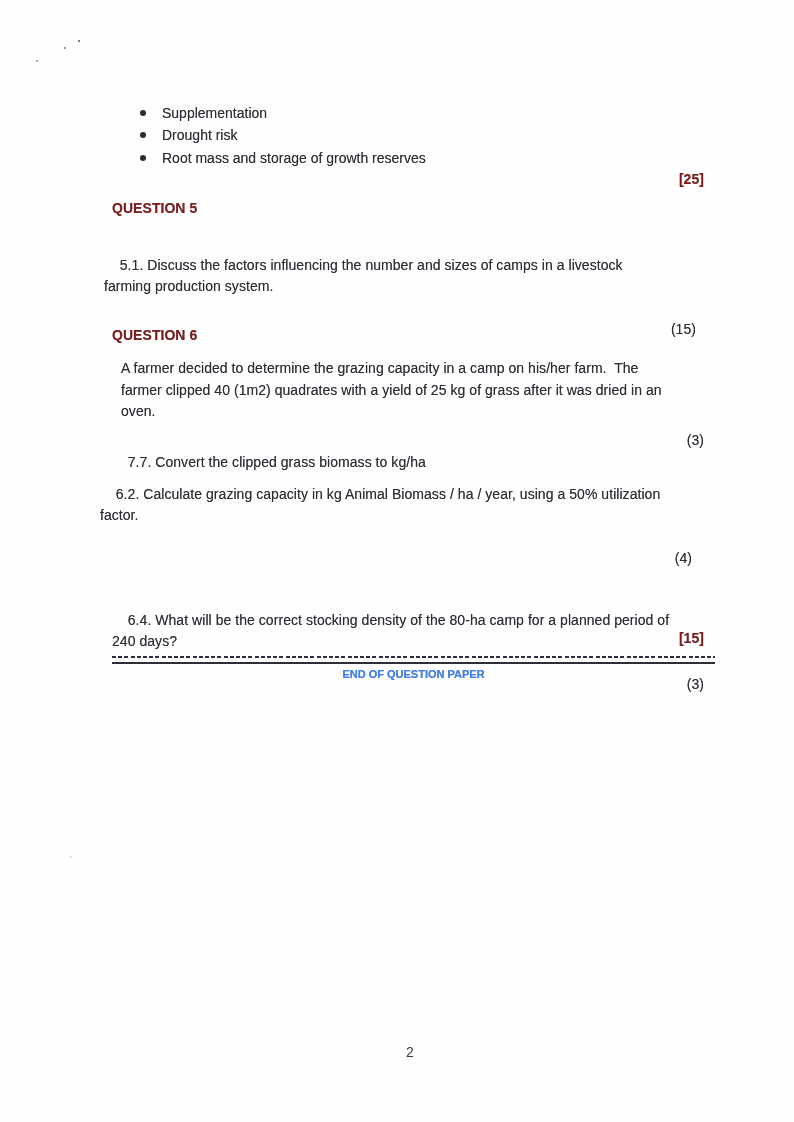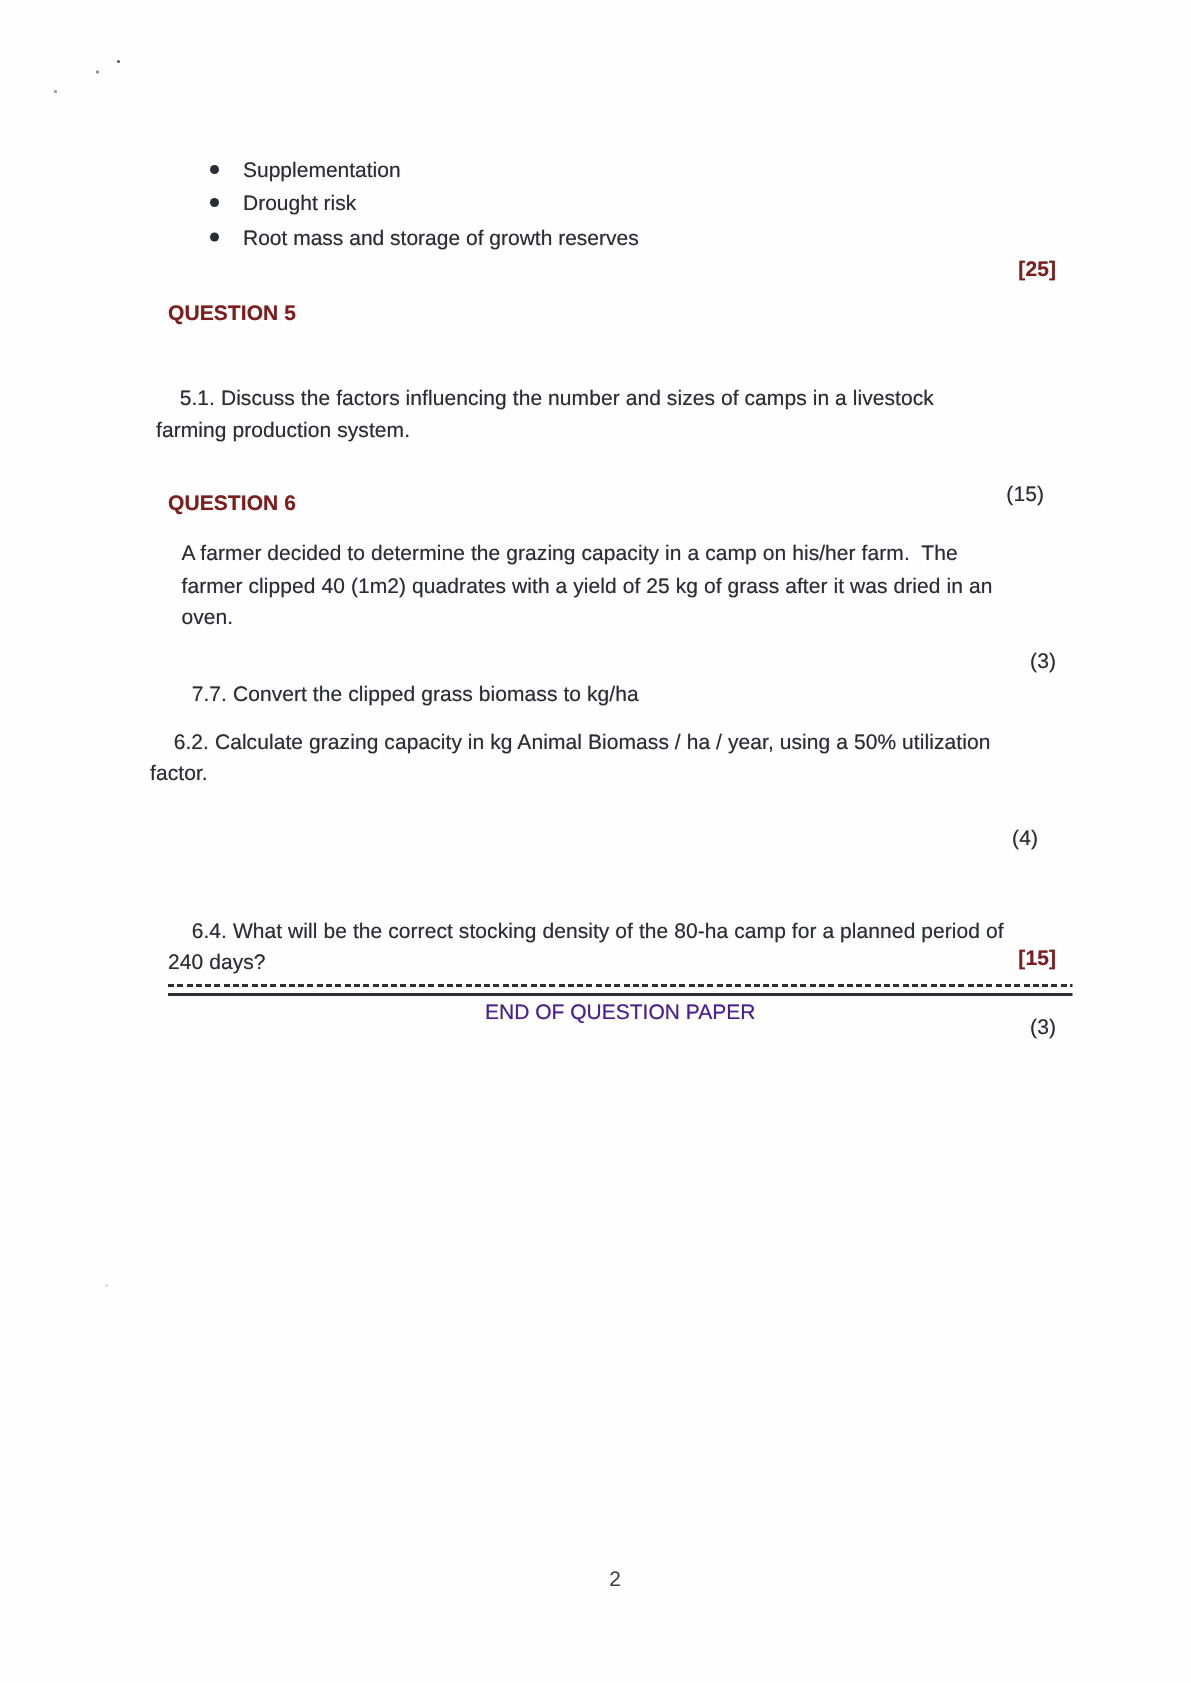--- a/index.html
+++ b/index.html
@@ -79,24 +79,24 @@
   }
   .sep-solid {
     left: 112px; top: 662px;
     width: 603px; height: 2px;
     background: #2e2e36;
   }
   .end-title {
     left: 112px; top: 664px;
     width: 603px;
     text-align: center;
-    font-size: 14px;
-    font-weight: 400;
+    font-size: 11px;
+    font-weight: 700;
     line-height: 21px;
-    color: #4c1d95;
+    color: #3b82f6;
     text-shadow: 0 0 0.5px rgba(35,35,41,0.55);
   }
   .page-number {
     left: 112px; top: 1042px;
     width: 596px;
     text-align: center;
     font-size: 14px;
     line-height: 21px;
     color: #3a3a42;
   }

